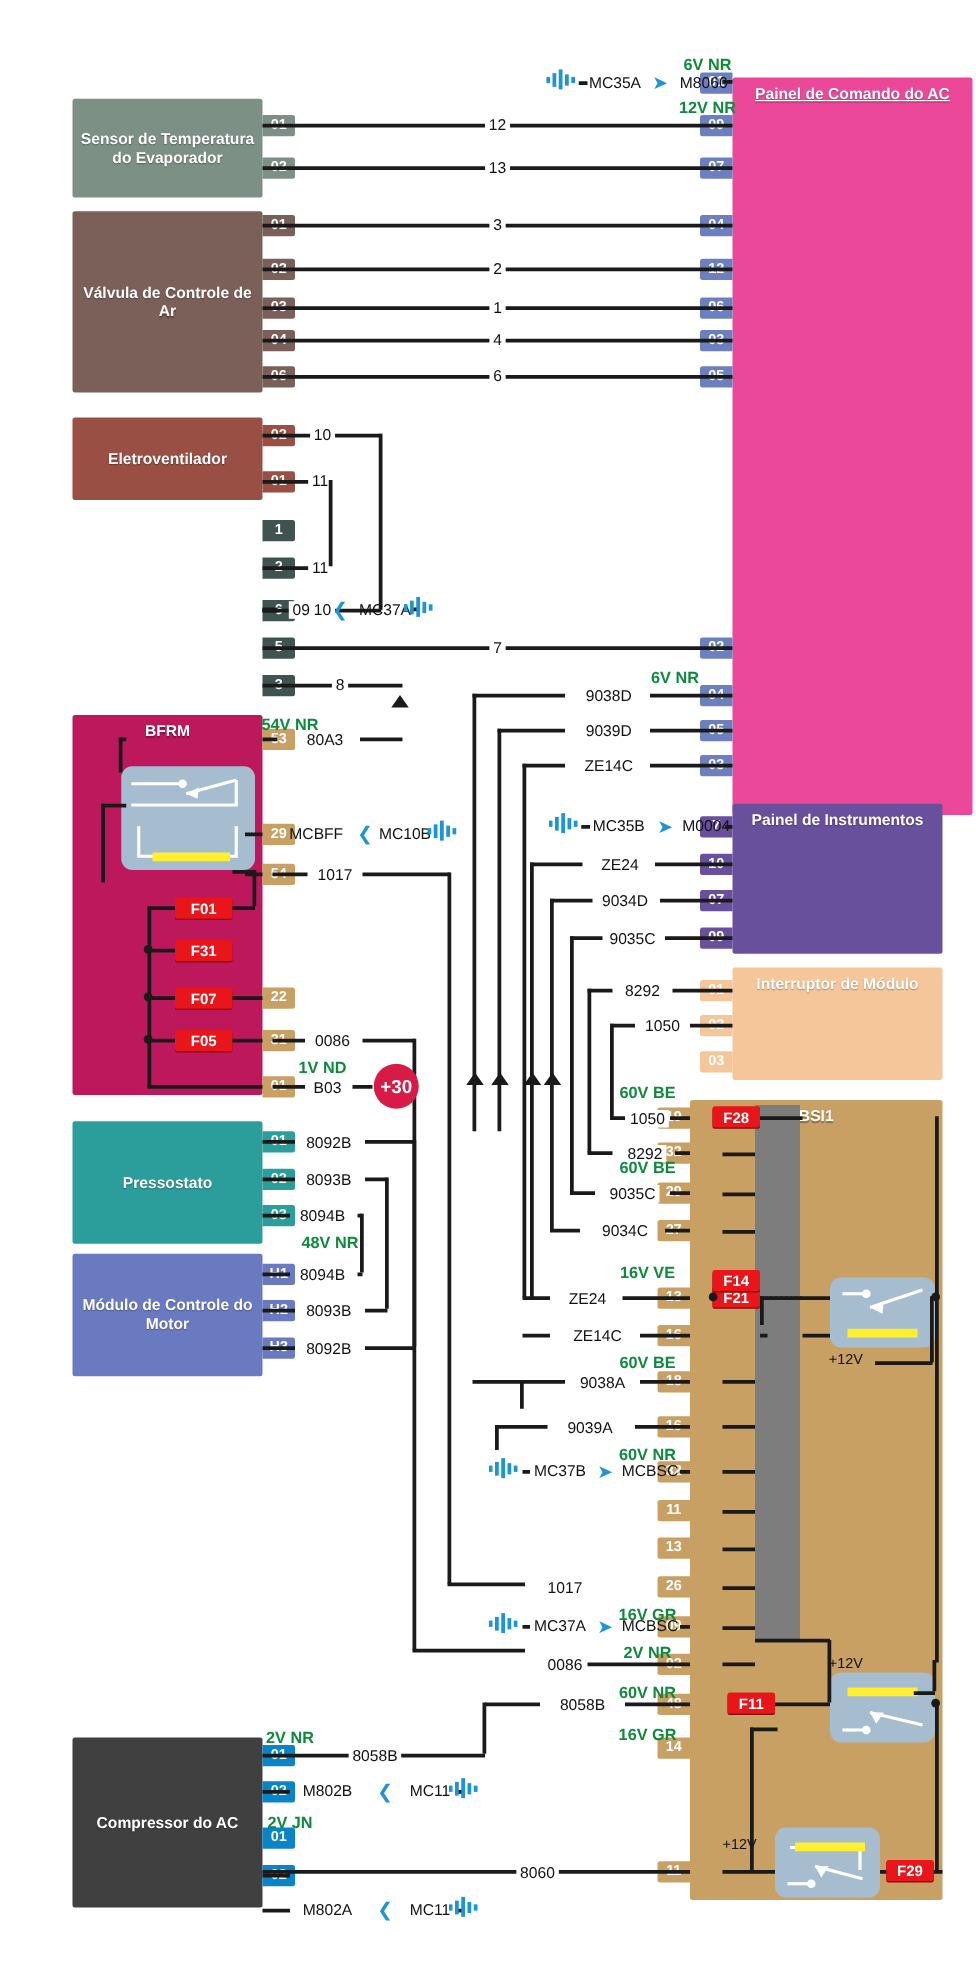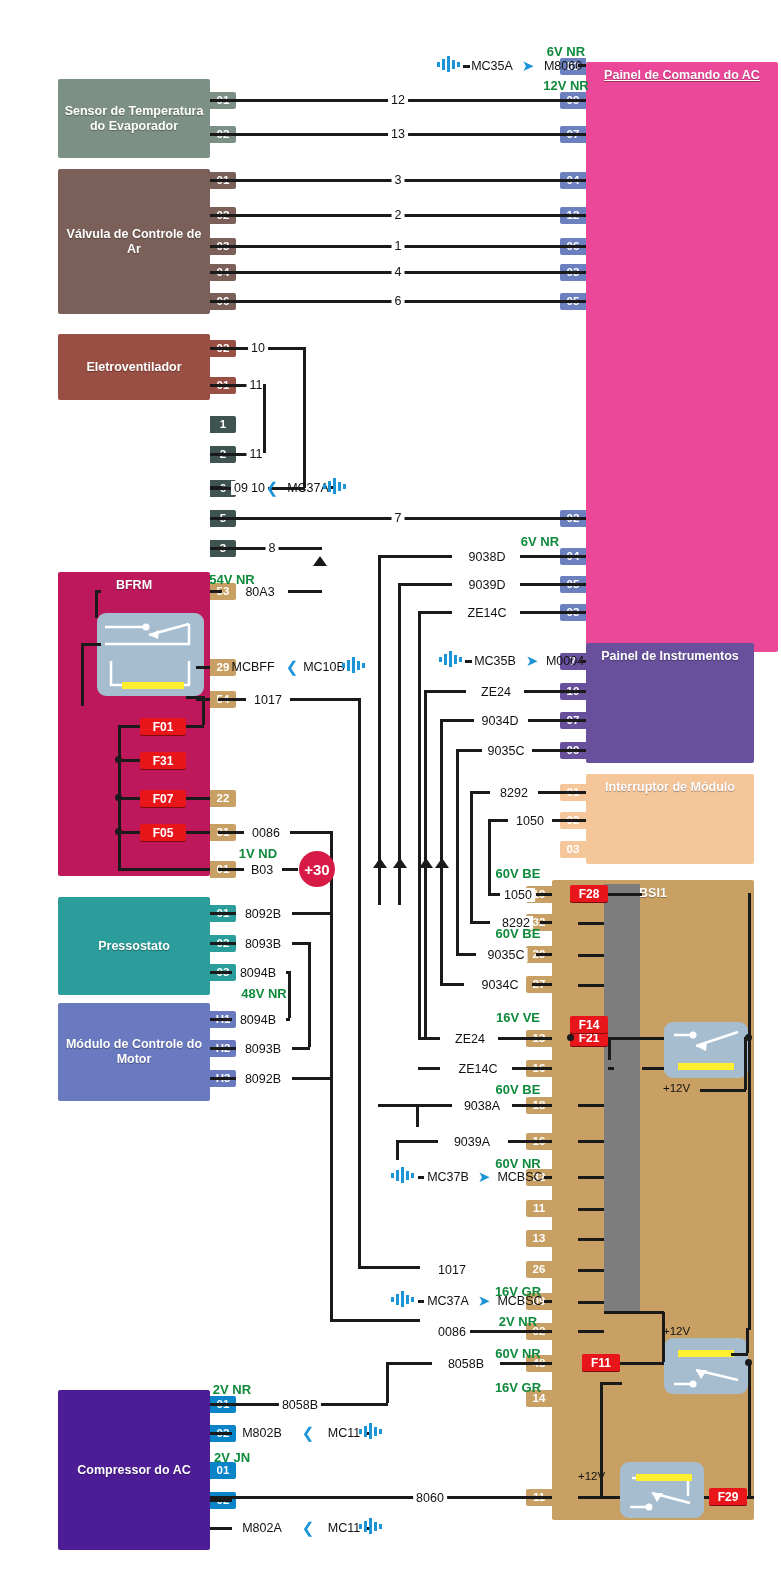--- a/index.html
+++ b/index.html
@@ -105,21 +105,21 @@
     </div>
     <div class="pin r" style="top: 904.5px; background: rgb(43, 158, 155); left: 210px;">01</div>
     <div class="pin r" style="top: 934.5px; background: rgb(43, 158, 155); left: 210px;">02</div>
     <div class="pin r" style="top: 963.5px; background: rgb(43, 158, 155); left: 210px;">03</div>
     <div class="blk" style="left: 58px; top: 1003px; width: 152px; height: 98px; background: rgb(106, 122, 192);">
       <span style="padding: 0px 6px;">Módulo de Controle do Motor</span>
     </div>
     <div class="pin r" style="top: 1010.5px; background: rgb(106, 122, 192); left: 210px;">H1</div>
     <div class="pin r" style="top: 1039.5px; background: rgb(106, 122, 192); left: 210px;">H2</div>
     <div class="pin r" style="top: 1069.5px; background: rgb(106, 122, 192); left: 210px;">H3</div>
-    <div class="blk" style="left: 58px; top: 1390px; width: 152px; height: 160px; background: #4c1d95;">
+    <div class="blk" style="left: 58px; top: 1390px; width: 152px; height: 136px; background: #404040;">
       <span style="padding: 0px 6px;">Compressor do AC</span>
     </div>
     <div class="pin r" style="top: 1395.5px; background: rgb(10, 132, 200); left: 210px;">01</div>
     <div class="pin r" style="top: 1424.5px; background: rgb(10, 132, 200); left: 210px;">02</div>
     <div class="pin r" style="top: 1461.5px; background: rgb(10, 132, 200); left: 210px;">01</div>
     <div class="pin r" style="top: 1491.5px; background: rgb(10, 132, 200); left: 210px;">02</div>
     <div class="blk lbl-top" style="left: 586px; top: 62px; width: 192px; height: 590px; background: #ec4899; text-decoration: underline;">
       <span style="padding: 0px 6px;">Painel de Comando do AC</span>
     </div>
     <div class="pin l" style="top: 57.5px; background: rgb(108, 128, 191); left: 560px;">01</div>

